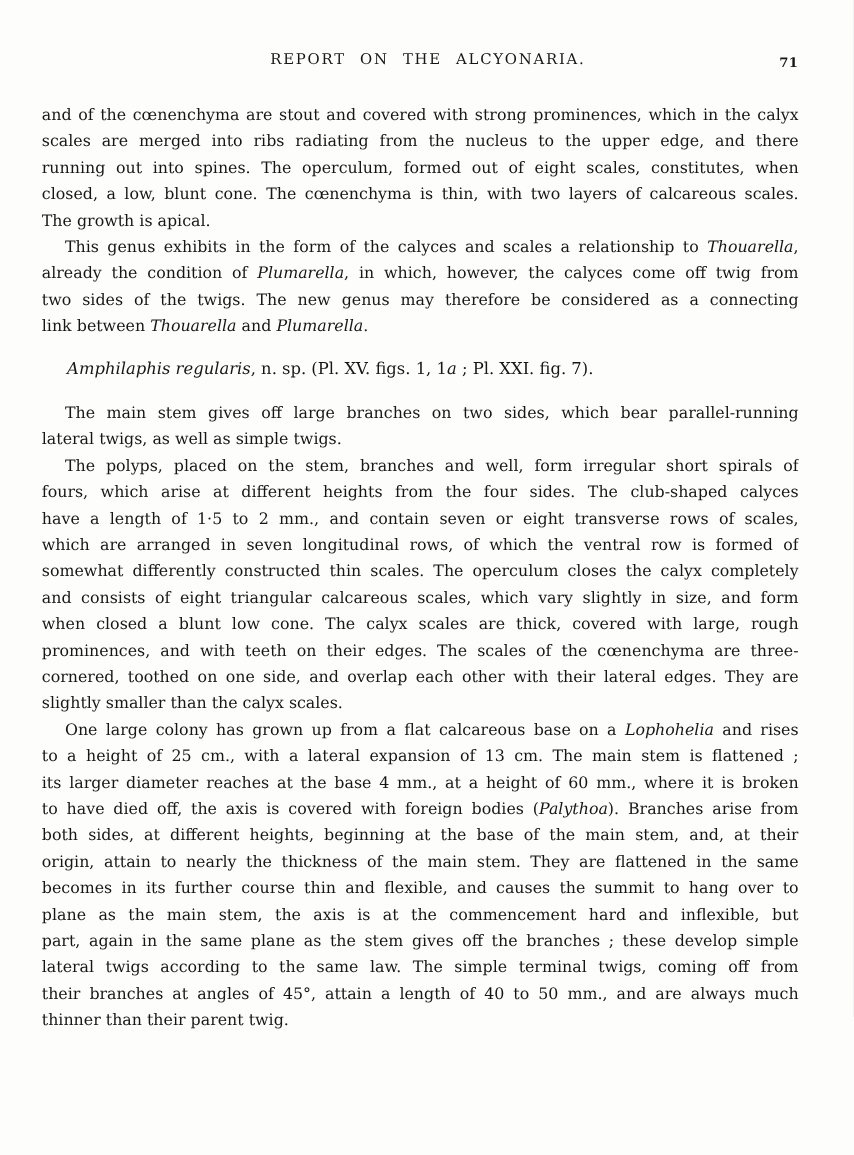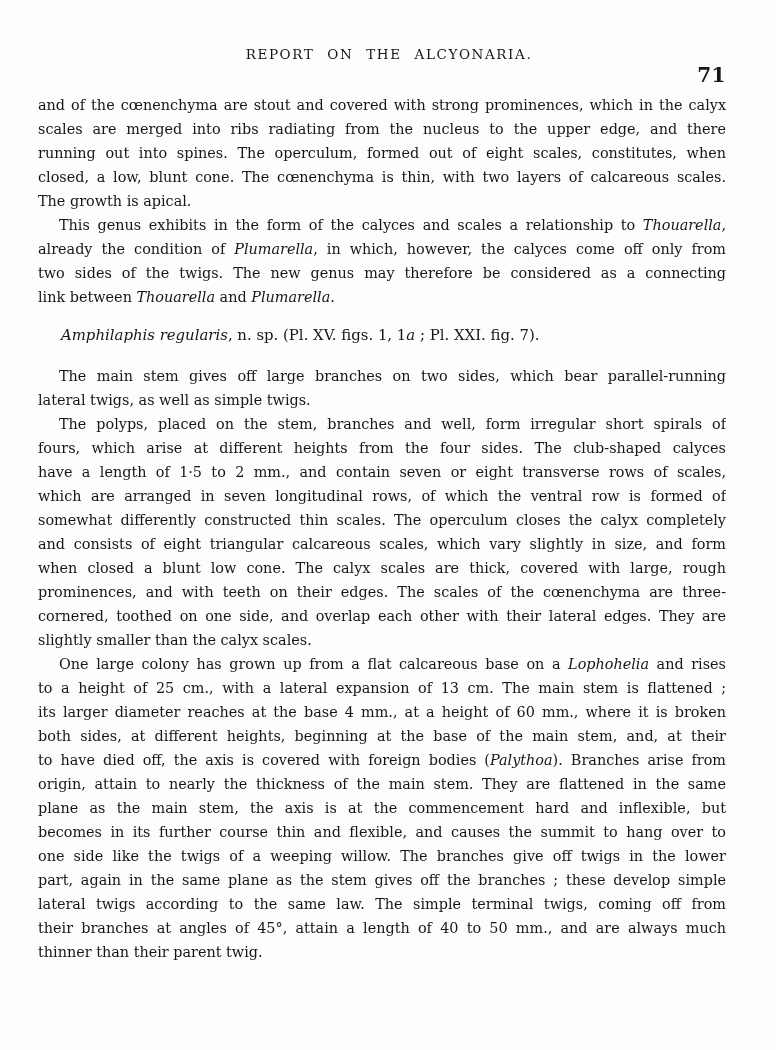--- a/index.html
+++ b/index.html
@@ -27,22 +27,22 @@
     text-align: center;
     font-size: 13.5px;
     letter-spacing: 1.6px;
     word-spacing: 7px;
     white-space: nowrap;
     padding-left: 14px;
   }
   .page-num {
     position: absolute;
     right: 0;
-    top: 17px;
-    font-size: 20px;
+    top: 4px;
+    font-size: 12px;
     font-weight: 600;
     letter-spacing: 0.5px;
   }
   .page-body {
     margin-top: 27px;
     font-size: 14.4px;
   }
   .line {
     height: 24px;
     line-height: 24px;
@@ -81,21 +81,21 @@
   <div class="page-body">
       <div class="para body">
         <div class="line"><span>and of the cœnenchyma are stout and covered with strong prominences, which in the calyx</span></div>
         <div class="line"><span>scales are merged into ribs radiating from the nucleus to the upper edge, and there</span></div>
         <div class="line"><span>running out into spines. The operculum, formed out of eight scales, constitutes, when</span></div>
         <div class="line"><span>closed, a low, blunt cone. The cœnenchyma is thin, with two layers of calcareous scales.</span></div>
         <div class="line last"><span>The growth is apical.</span></div>
       </div>
       <div class="para body">
         <div class="line indent"><span>This genus exhibits in the form of the calyces and scales a relationship to </span><i>Thouarella</i><span>,</span></div>
-        <div class="line"><span>already the condition of </span><i>Plumarella</i><span>, in which, however, the calyces come off only from</span></div>
+        <div class="line"><span>already the condition of </span><i>Plumarella</i><span>, in which, however, the calyces come off twig from</span></div>
         <div class="line"><span>two sides of the twigs. The new genus may therefore be considered as a connecting</span></div>
         <div class="line last"><span>link between </span><i>Thouarella</i><span> and </span><i>Plumarella</i><span>.</span></div>
       </div>
       <div class="para heading">
         <div class="line last indent"><i>Amphilaphis regularis</i><span>, n. sp. (Pl. XV. figs. 1, 1</span><i>a</i><span> ; Pl. XXI. fig. 7).</span></div>
       </div>
       <div class="para body">
         <div class="line indent"><span>The main stem gives off large branches on two sides, which bear parallel-running</span></div>
         <div class="line last"><span>lateral twigs, as well as simple twigs.</span></div>
       </div>
@@ -108,25 +108,24 @@
         <div class="line"><span>and consists of eight triangular calcareous scales, which vary slightly in size, and form</span></div>
         <div class="line"><span>when closed a blunt low cone. The calyx scales are thick, covered with large, rough</span></div>
         <div class="line"><span>prominences, and with teeth on their edges. The scales of the cœnenchyma are three-</span></div>
         <div class="line"><span>cornered, toothed on one side, and overlap each other with their lateral edges. They are</span></div>
         <div class="line last"><span>slightly smaller than the calyx scales.</span></div>
       </div>
       <div class="para body">
         <div class="line indent"><span>One large colony has grown up from a flat calcareous base on a </span><i>Lophohelia</i><span> and rises</span></div>
         <div class="line"><span>to a height of 25 cm., with a lateral expansion of 13 cm. The main stem is flattened ;</span></div>
         <div class="line"><span>its larger diameter reaches at the base 4 mm., at a height of 60 mm., where it is broken</span></div>
+        <div class="line"><span>to have died off, the axis is covered with foreign bodies (</span><i>Palythoa</i><span>). Branches arise from</span></div>
         <div class="line"><span>both sides, at different heights, beginning at the base of the main stem, and, at their</span></div>
-        <div class="line"><span>to have died off, the axis is covered with foreign bodies (</span><i>Palythoa</i><span>). Branches arise from</span></div>
         <div class="line"><span>origin, attain to nearly the thickness of the main stem. They are flattened in the same</span></div>
+        <div class="line"><span>becomes in its further course thin and flexible, and causes the summit to hang over to</span></div>
         <div class="line"><span>plane as the main stem, the axis is at the commencement hard and inflexible, but</span></div>
-        <div class="line"><span>becomes in its further course thin and flexible, and causes the summit to hang over to</span></div>
-        <div class="line"><span>one side like the twigs of a weeping willow. The branches give off twigs in the lower</span></div>
         <div class="line"><span>part, again in the same plane as the stem gives off the branches ; these develop simple</span></div>
         <div class="line"><span>lateral twigs according to the same law. The simple terminal twigs, coming off from</span></div>
         <div class="line"><span>their branches at angles of 45°, attain a length of 40 to 50 mm., and are always much</span></div>
         <div class="line last"><span>thinner than their parent twig.</span></div>
       </div>
     </div>
 </div>
 
 </body></html>

